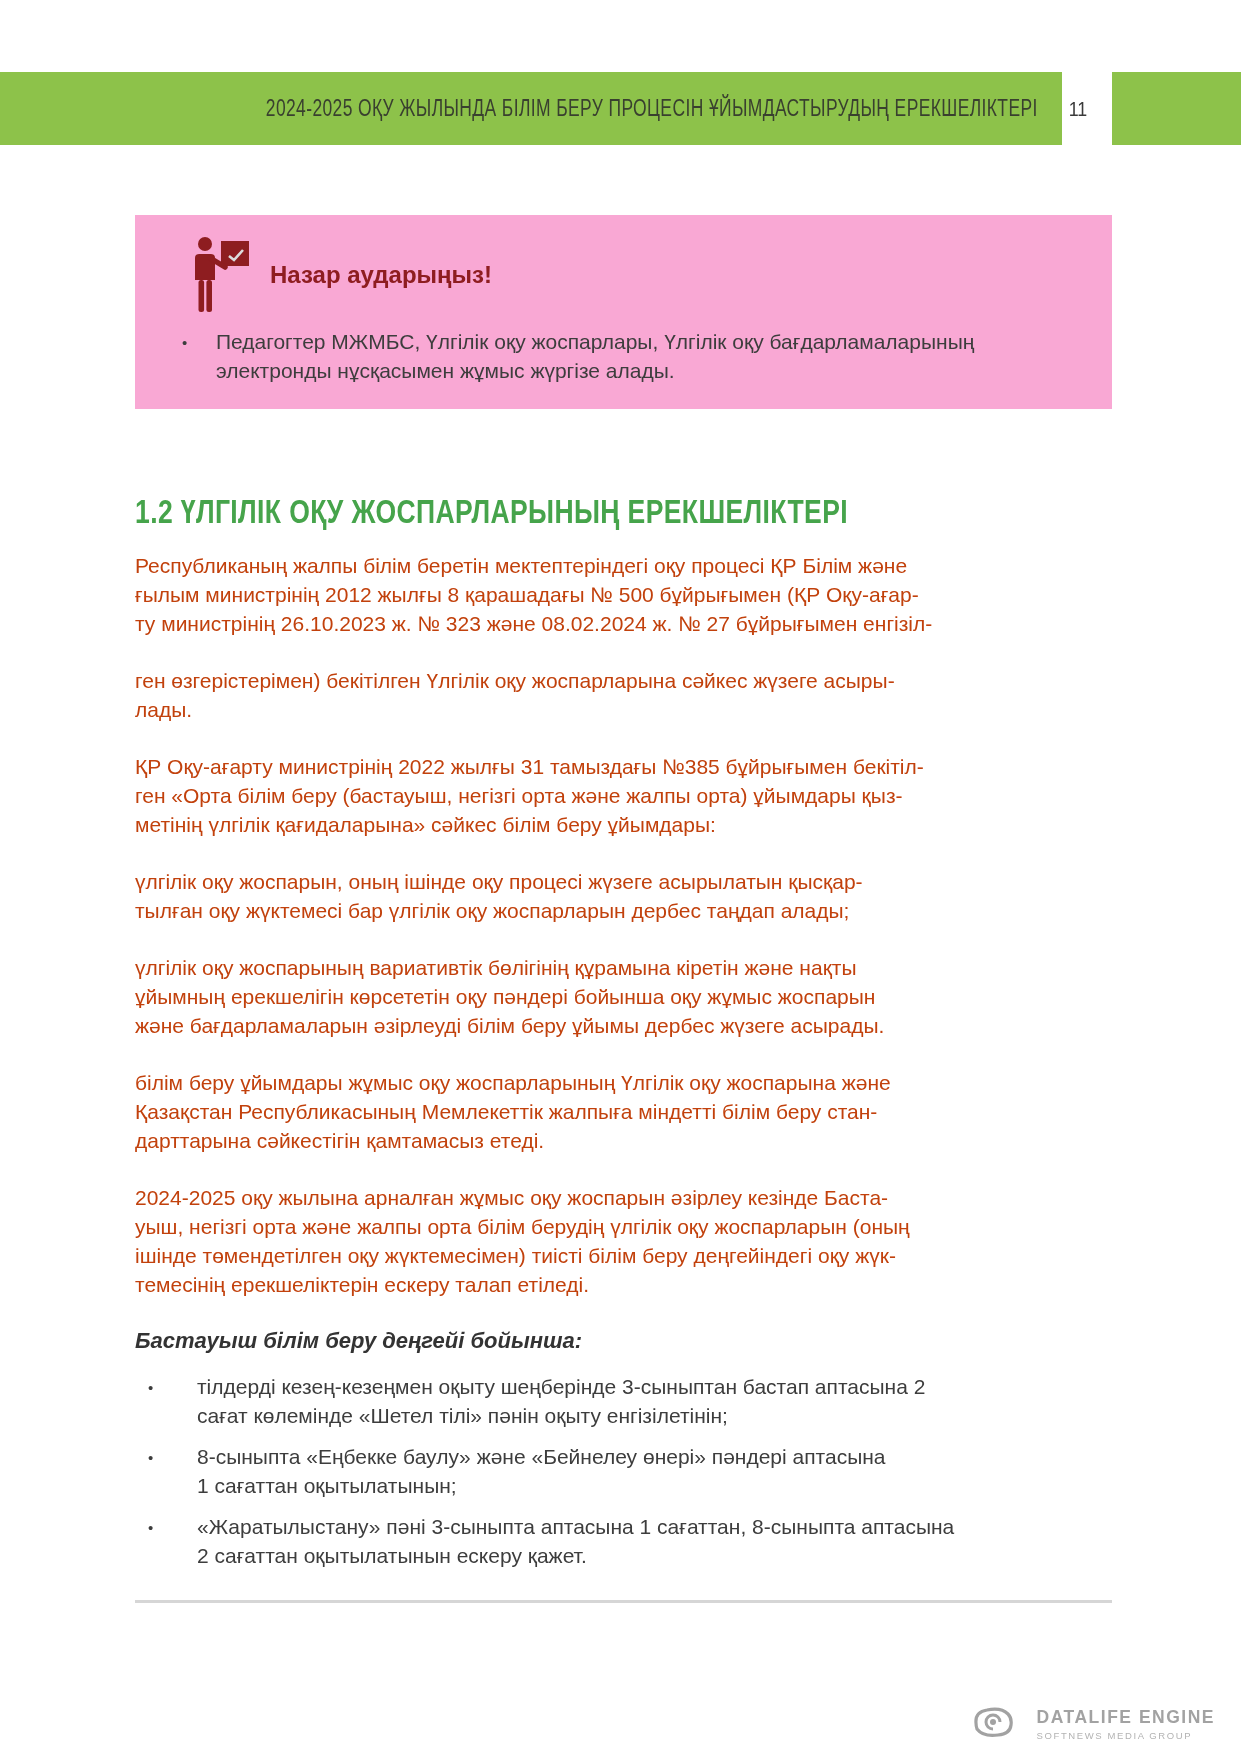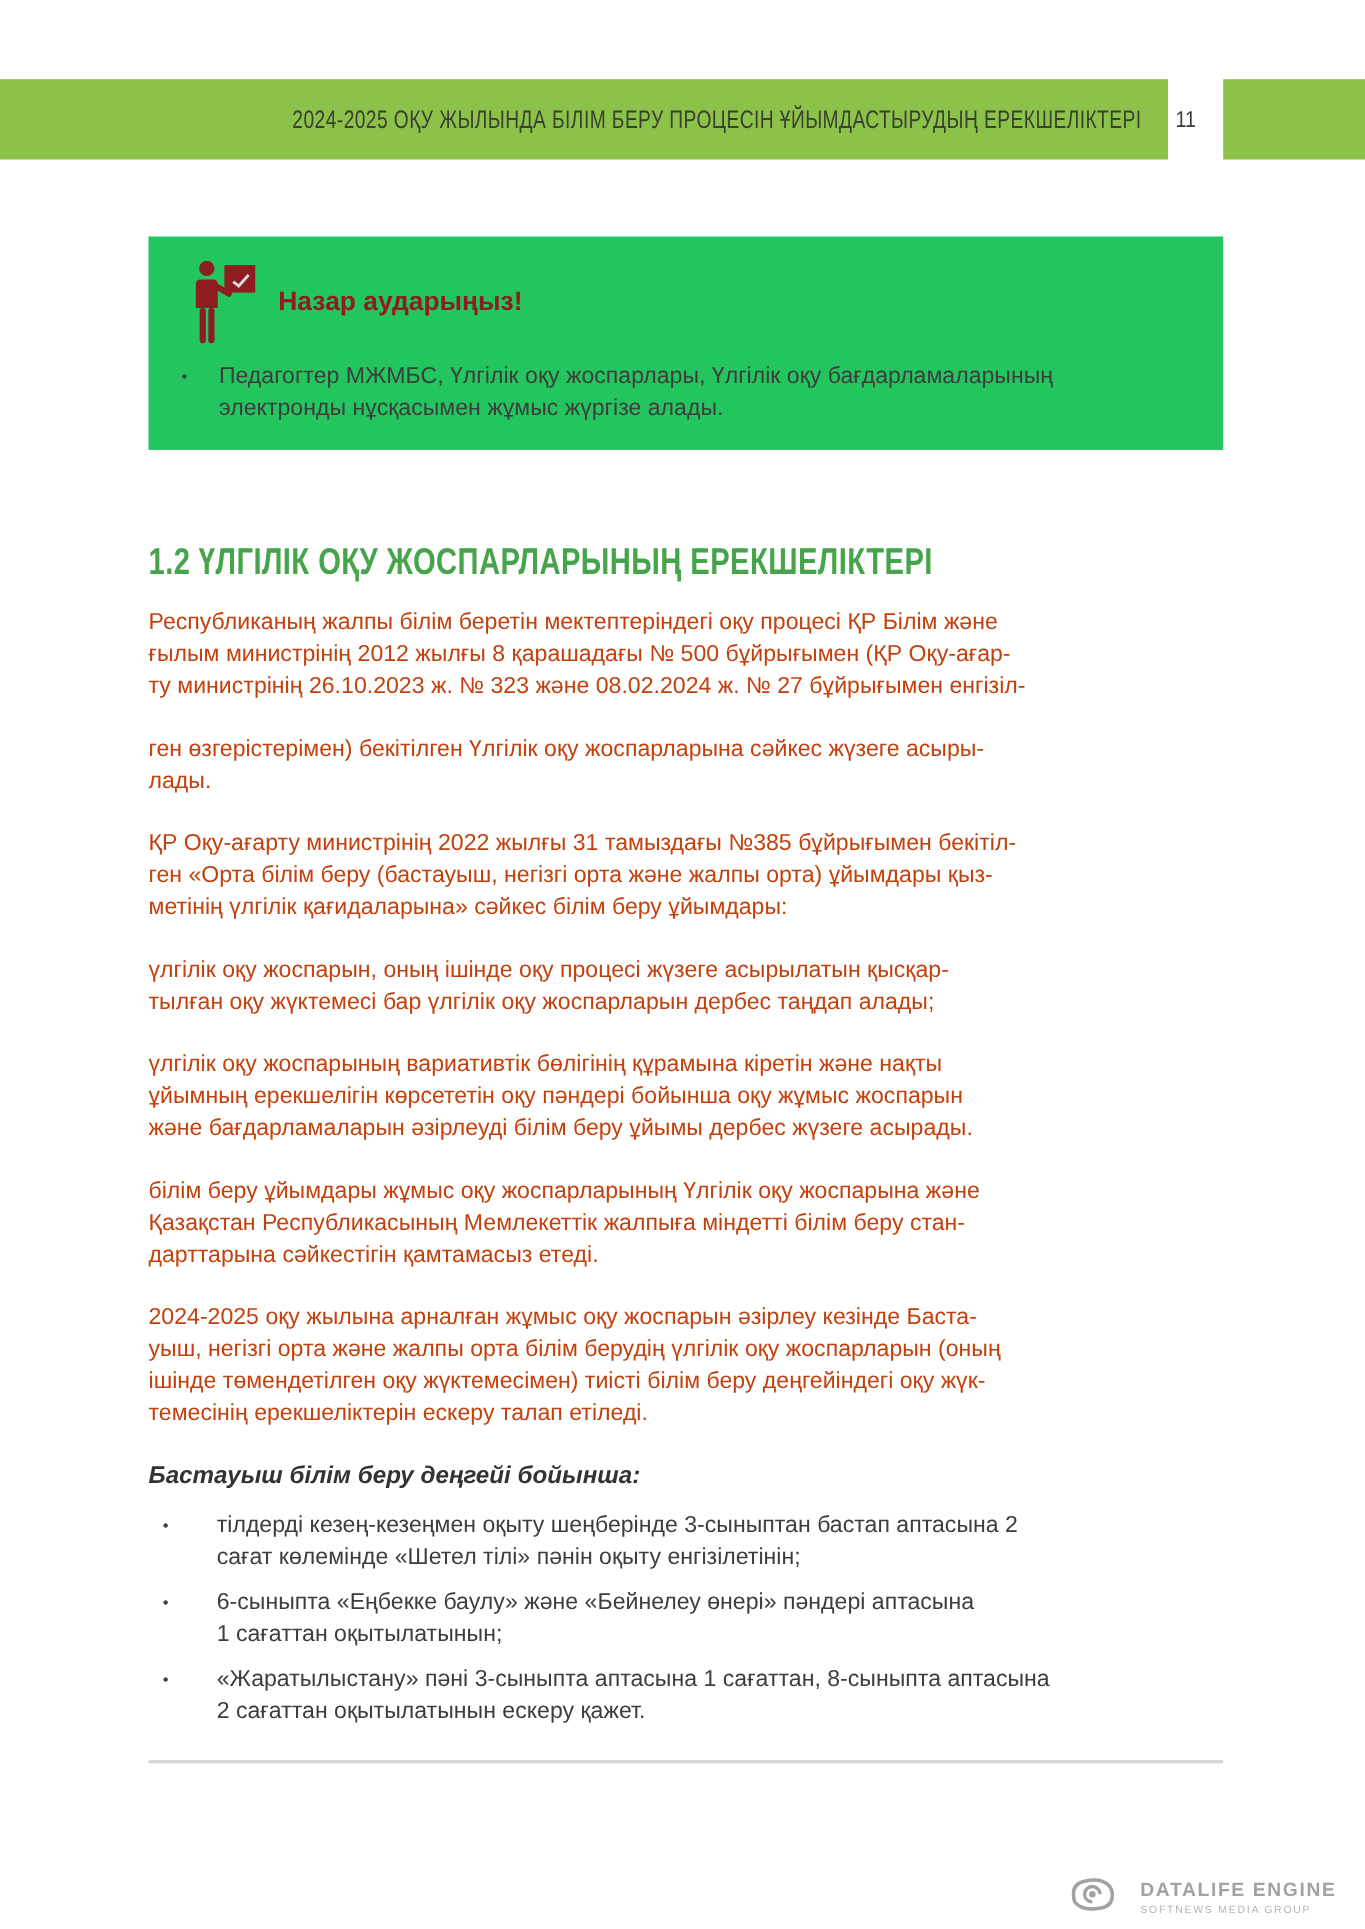--- a/index.html
+++ b/index.html
@@ -20,21 +20,21 @@
     position:absolute;left:1062px;top:72px;width:32px;height:73px;background:#ffffff;
     display:flex;align-items:center;justify-content:center;
   }
   .page-number{font-size:21px;color:#3a3a3a;transform:scaleX(0.85);}
   .band-right{position:absolute;left:1112px;top:72px;width:129px;height:73px;background:#8dc24a;}
 
   
   .content{position:absolute;left:135px;top:215px;width:977px;}
 
   
-  .callout{background:#22c55e;box-sizing:border-box;padding:22px 40px 24px 28px;}
+  .callout{background:#f9a8d4;box-sizing:border-box;padding:22px 40px 24px 45px;}
   .callout-head{display:flex;align-items:center;gap:20px;margin-left:12px;}
   .callout-icon svg{display:block;}
   .callout-title{font-size:24px;font-weight:bold;color:#8e1d20;}
   .callout-list{margin:12px 0 0 0;padding:0;list-style:none;}
   .callout-list li{display:flex;margin-top:14px;font-size:21px;line-height:29px;color:#3d3d3d;}
   .bullet-dot{flex:0 0 34px;text-align:left;padding-left:2px;}
   .bullet-dot::before{content:"•";font-size:15px;color:#3d3d3d;position:relative;top:-1px;}
   .preline{white-space:pre-line;}
 
   
@@ -129,21 +129,21 @@
     <h3 class="subheading">Бастауыш білім беру деңгейі бойынша:</h3>
 
     <ul class="main-list">
       <li>
         <span class="bullet-dot"></span>
         <span class="preline">тілдерді кезең-кезеңмен оқыту шеңберінде 3-сыныптан бастап аптасына 2
 сағат көлемінде «Шетел тілі» пәнін оқыту енгізілетінін;</span>
       </li>
       <li>
         <span class="bullet-dot"></span>
-        <span class="preline">6-сыныпта «Еңбекке баулу» және «Бейнелеу өнері» пәндері аптасына
+        <span class="preline">8-сыныпта «Еңбекке баулу» және «Бейнелеу өнері» пәндері аптасына
 1 сағаттан оқытылатынын;</span>
       </li>
       <li>
         <span class="bullet-dot"></span>
         <span class="preline">«Жаратылыстану» пәні 3-сыныпта аптасына 1 сағаттан, 8-сыныпта аптасына
 2 сағаттан оқытылатынын ескеру қажет.</span>
       </li>
     </ul>
 
     <hr class="divider">

